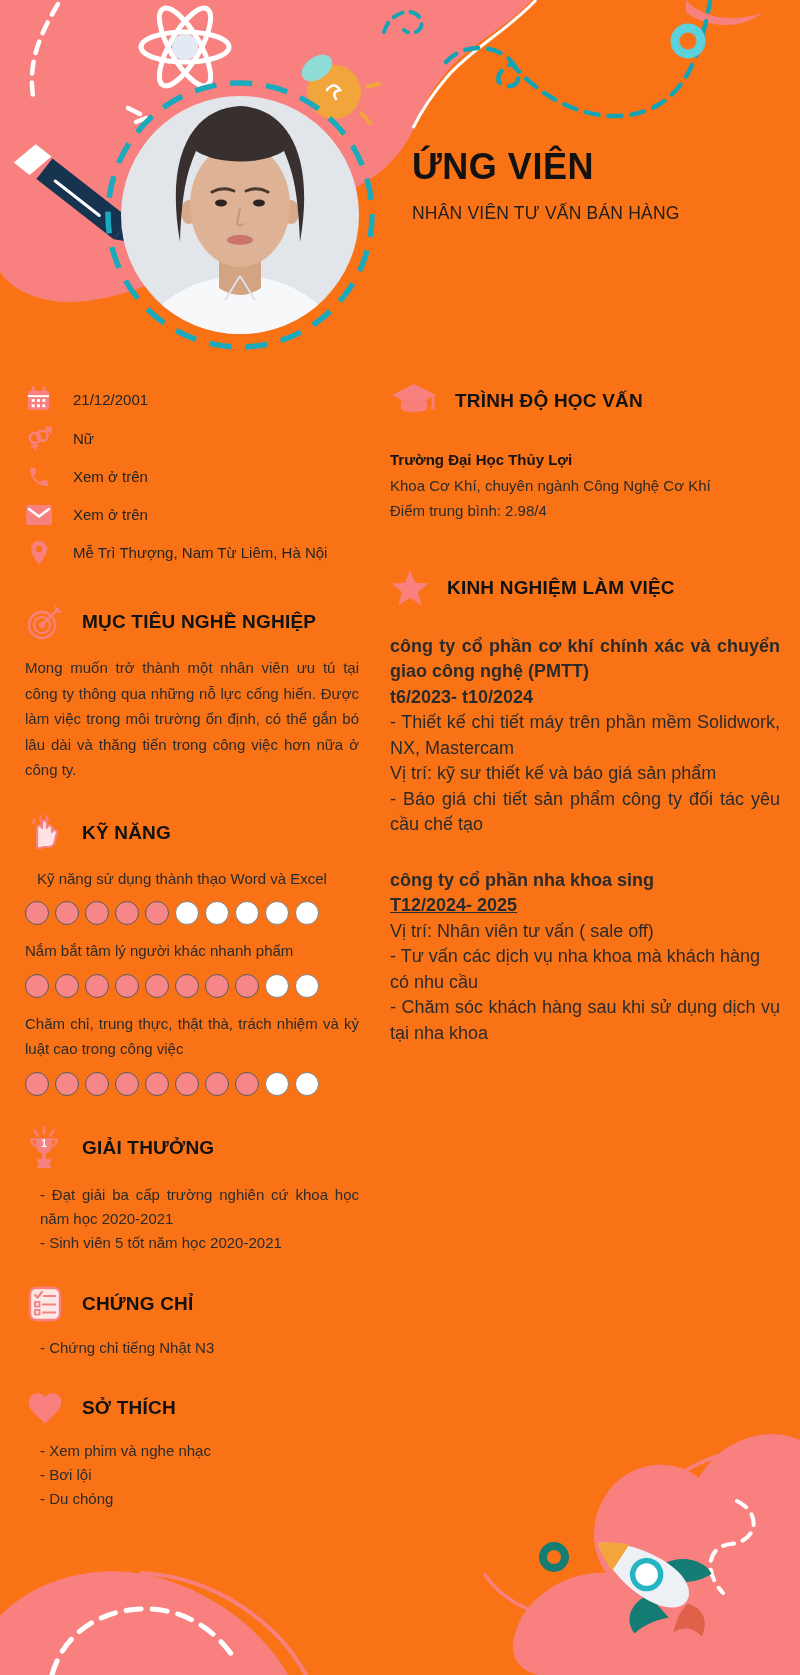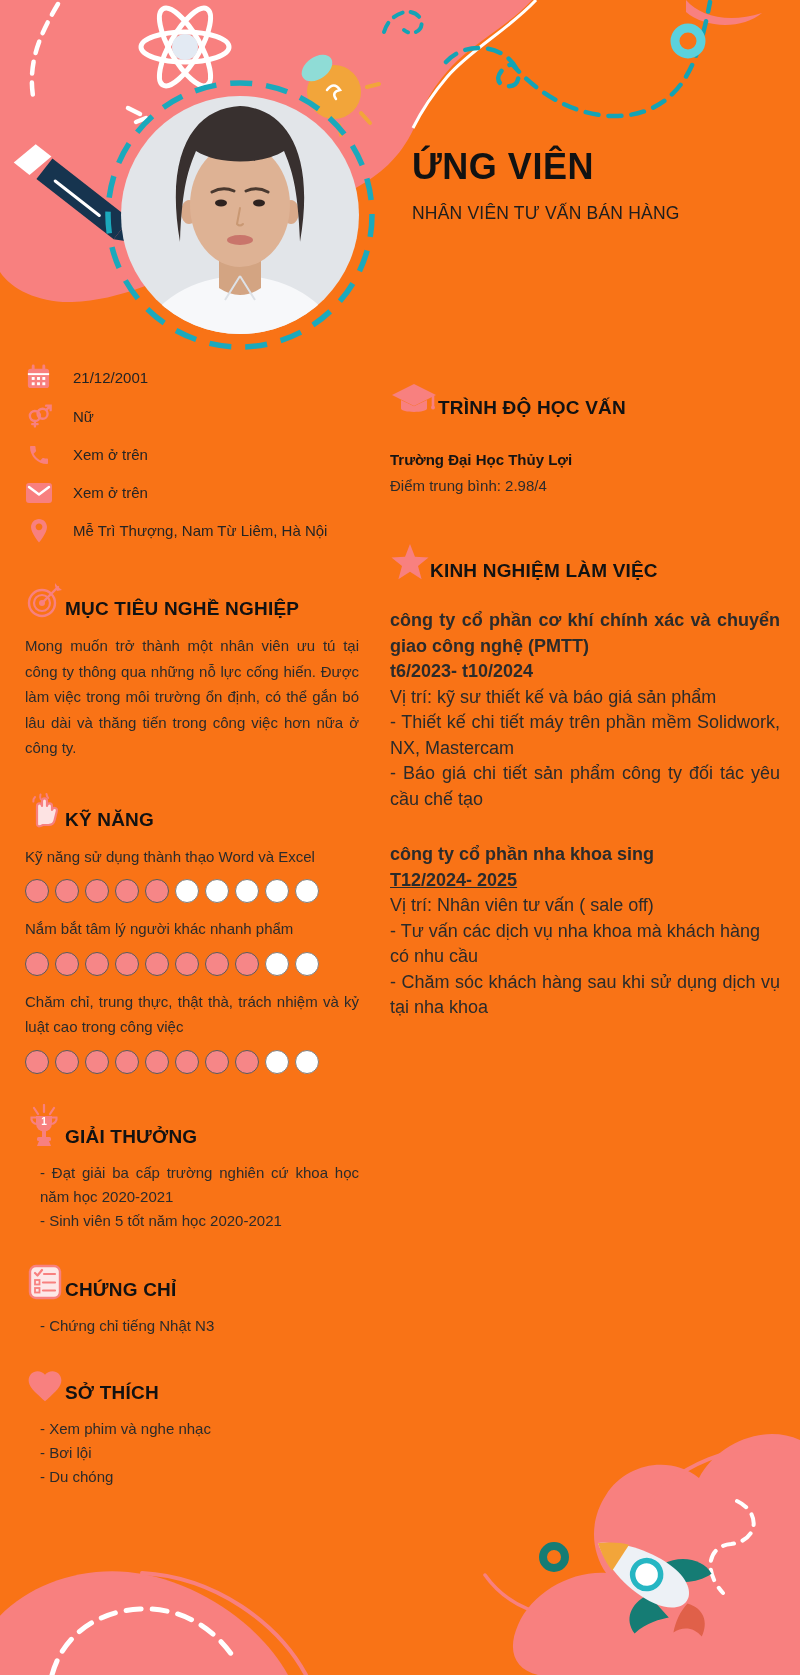--- a/index.html
+++ b/index.html
@@ -6,28 +6,28 @@
   .page{position:relative;width:800px;height:1675px;background:#f97316;overflow:hidden;
         font-family:"Liberation Sans",sans-serif;color:#222;}
   svg{display:block;}
   .top-deco{position:absolute;top:0;left:0;}
   .bottom-deco{position:absolute;top:1325px;left:0;}
 
   .header{position:absolute;left:412px;top:146px;width:370px;}
   .title{font-size:36px;font-weight:bold;color:#121212;letter-spacing:.5px;margin:0;}
   .subtitle{font-size:17.5px;color:#1e1e1e;margin-top:15px;letter-spacing:.2px;}
 
-  .left-col{position:absolute;left:25px;top:364px;width:334px;}
+  .left-col{position:absolute;left:25px;top:386px;width:334px;}
   .right-col{position:absolute;left:390px;top:383px;width:390px;}
 
   .info-row{display:flex;align-items:center;gap:21px;margin-bottom:11px;min-height:27px;}
   .info-icon{width:27px;flex:0 0 27px;display:flex;justify-content:center;}
   .info-text{font-size:15px;color:#242424;}
 
-  .section-heading{display:flex;align-items:flex-end;margin:30px 0 13px;}
+  .section-heading{display:flex;align-items:center;gap:17px;margin:30px 0 13px;}
   .section-heading.first{margin-top:0;}
   .section-heading h2{font-size:19px;font-weight:bold;color:#121212;margin:0;letter-spacing:.2px;}
   .h-icon{width:40px;flex:0 0 40px;display:flex;justify-content:center;}
 
   .para{font-size:15px;line-height:25.5px;text-align:justify;color:#2b2b2b;}
   .skill-label{font-size:15px;line-height:25.5px;text-align:justify;color:#2b2b2b;margin-top:13px;}
   .dots{display:flex;gap:6px;margin:10px 0 6px;}
   .dot{width:24px;height:24px;border-radius:50%;border:1.5px solid #808080;background:#fff;box-sizing:border-box;}
   .dot.filled{background:#F68687;border-color:#5a5a5a;}
 
@@ -200,21 +200,21 @@
     <div class="section-heading">
       <span class="h-icon">
         <svg width="34" height="40" viewBox="0 0 34 40">
             <path d="M9 33 V15 q0-2.6 2.6-2.6 2.4 0 2.4 2.6 v-5 q0-2.6 2.5-2.6 2.5 0 2.5 2.6 v5 q0-2.6 2.5-2.6 2.5 0 2.5 2.6 v4 q.8-2.4 3-2 2.4.5 1.8 3.2 l-2.3 9.4 q-1.1 4.4-6 4.4 h-5.5 Q9 37 9 33 Z" fill="#FDE3E3" stroke="#F8807F" stroke-width="2.2" stroke-linejoin="round"></path>
             <path d="M7 6 q-2 2 -1.6 4.6 M12.5 3.5 q-.8 2.6 .2 4.6 M18.5 3 q.4 2.4 1.6 4" stroke="#F8807F" stroke-width="2" fill="none" stroke-linecap="round"></path>
           </svg>
       </span>
       <h2>KỸ NĂNG</h2>
     </div>
 
-    <div class="skill-label" style="margin-top:4px;">Kỹ năng sử dụng thành thạo Word và Excel</div>
+    <div class="skill-label" style="margin-top:4px;margin-left:12px;">Kỹ năng sử dụng thành thạo Word và Excel</div>
     <div class="dots">
         <span class="dot filled"></span>
         <span class="dot filled"></span>
         <span class="dot filled"></span>
         <span class="dot filled"></span>
         <span class="dot filled"></span>
         <span class="dot"></span>
         <span class="dot"></span>
         <span class="dot"></span>
         <span class="dot"></span>
@@ -305,37 +305,38 @@
             <path d="M24 1 L46 12 24 23 2 12 Z" fill="#F8807F"></path>
             <path d="M11 17 v8.5 c0 4.5 26 4.5 26 0 V17 l-13 6.2 Z" fill="#F8807F"></path>
             <path d="M43 13.5 v9" stroke="#F8807F" stroke-width="2.6" stroke-linecap="round"></path>
             <circle cx="43" cy="24.5" r="2" fill="#F8807F"></circle>
           </svg>
       </span>
       <h2>TRÌNH ĐỘ HỌC VẤN</h2>
     </div>
     <div class="edu-block">
       <div class="edu-line bold">Trường Đại Học Thủy Lợi</div>
+      <div class="edu-line">Khoa Cơ Khí, chuyên ngành Công Nghệ Cơ Khí</div>
       <div class="edu-line">Điểm trung bình: 2.98/4</div>
     </div>
 
     <div class="section-heading exp-heading">
       <span class="h-icon">
         <svg width="42" height="40" viewBox="0 0 42 40">
             <polygon points="21,1 26.2,14.6 40.5,15.3 29.4,24.3 33.2,38.2 21,30.2 8.8,38.2 12.6,24.3 1.5,15.3 15.8,14.6" fill="#F8807F"></polygon>
           </svg>
       </span>
       <h2>KINH NGHIỆM LÀM VIỆC</h2>
     </div>
 
     <div class="job">
       <div class="job-line bold">công ty cổ phần cơ khí chính xác và chuyển giao công nghệ (PMTT)</div>
       <div class="job-line bold" style="text-align:left;">t6/2023- t10/2024</div>
+      <div class="job-line">- Thiết kế chi tiết máy trên phần mềm Solidwork, NX, Mastercam</div>
       <div class="job-line" style="text-align:left;">Vị trí: kỹ sư thiết kế và báo giá sản phẩm</div>
-      <div class="job-line">- Thiết kế chi tiết máy trên phần mềm Solidwork, NX, Mastercam</div>
       <div class="job-line">- Báo giá chi tiết sản phẩm công ty đối tác yêu cầu chế tạo</div>
     </div>
 
     <div class="job" style="margin-top:30px;">
       <div class="job-line bold">công ty cổ phần nha khoa sing</div>
       <div class="job-line bold" style="text-align:left;text-decoration:underline;">T12/2024- 2025</div>
       <div class="job-line" style="text-align:left;">Vị trí: Nhân viên tư vấn ( sale off)</div>
       <div class="job-line" style="text-align:left;">- Tư vấn các dịch vụ nha khoa mà khách hàng có nhu cầu</div>
       <div class="job-line">- Chăm sóc khách hàng sau khi sử dụng dịch vụ tại nha khoa</div>
     </div>

